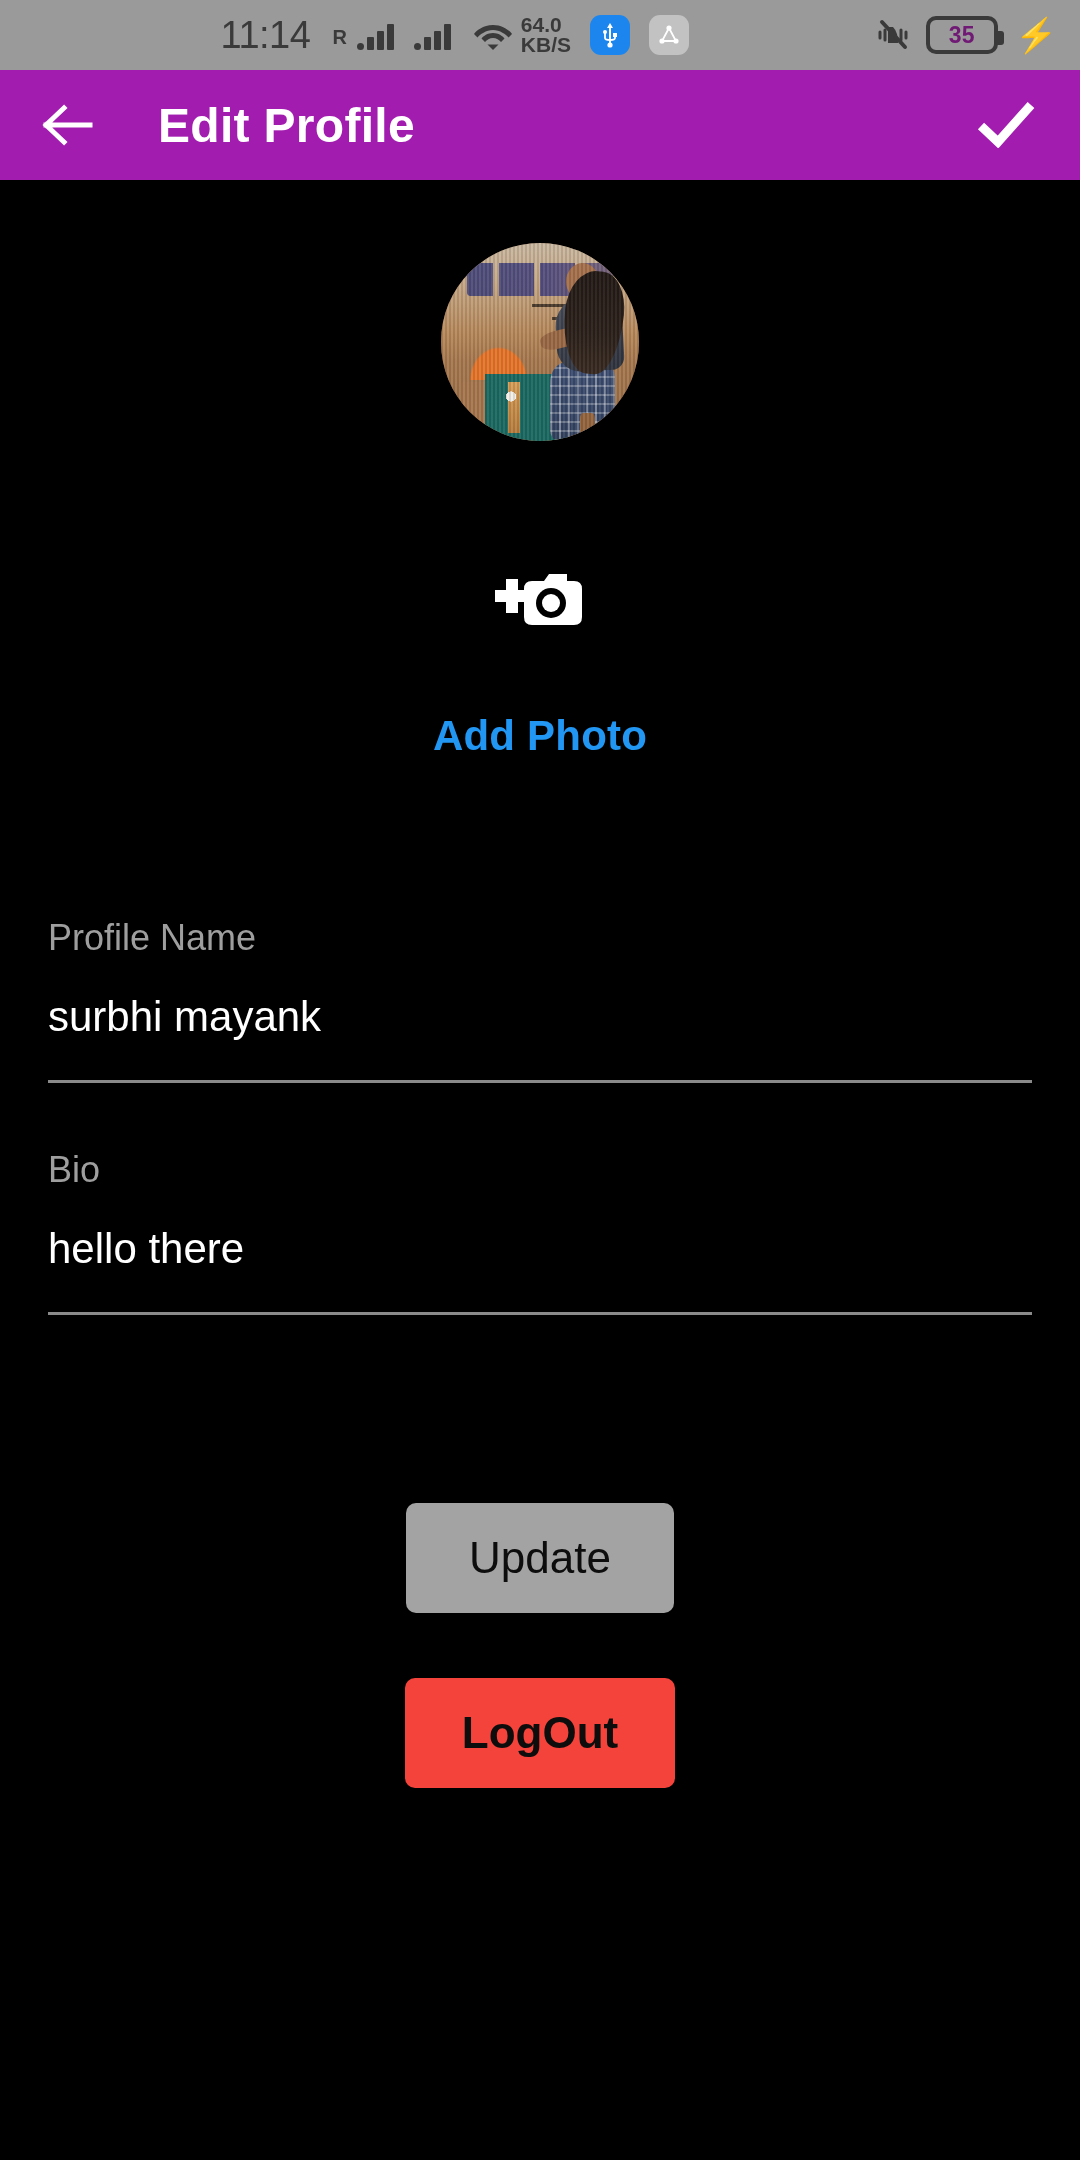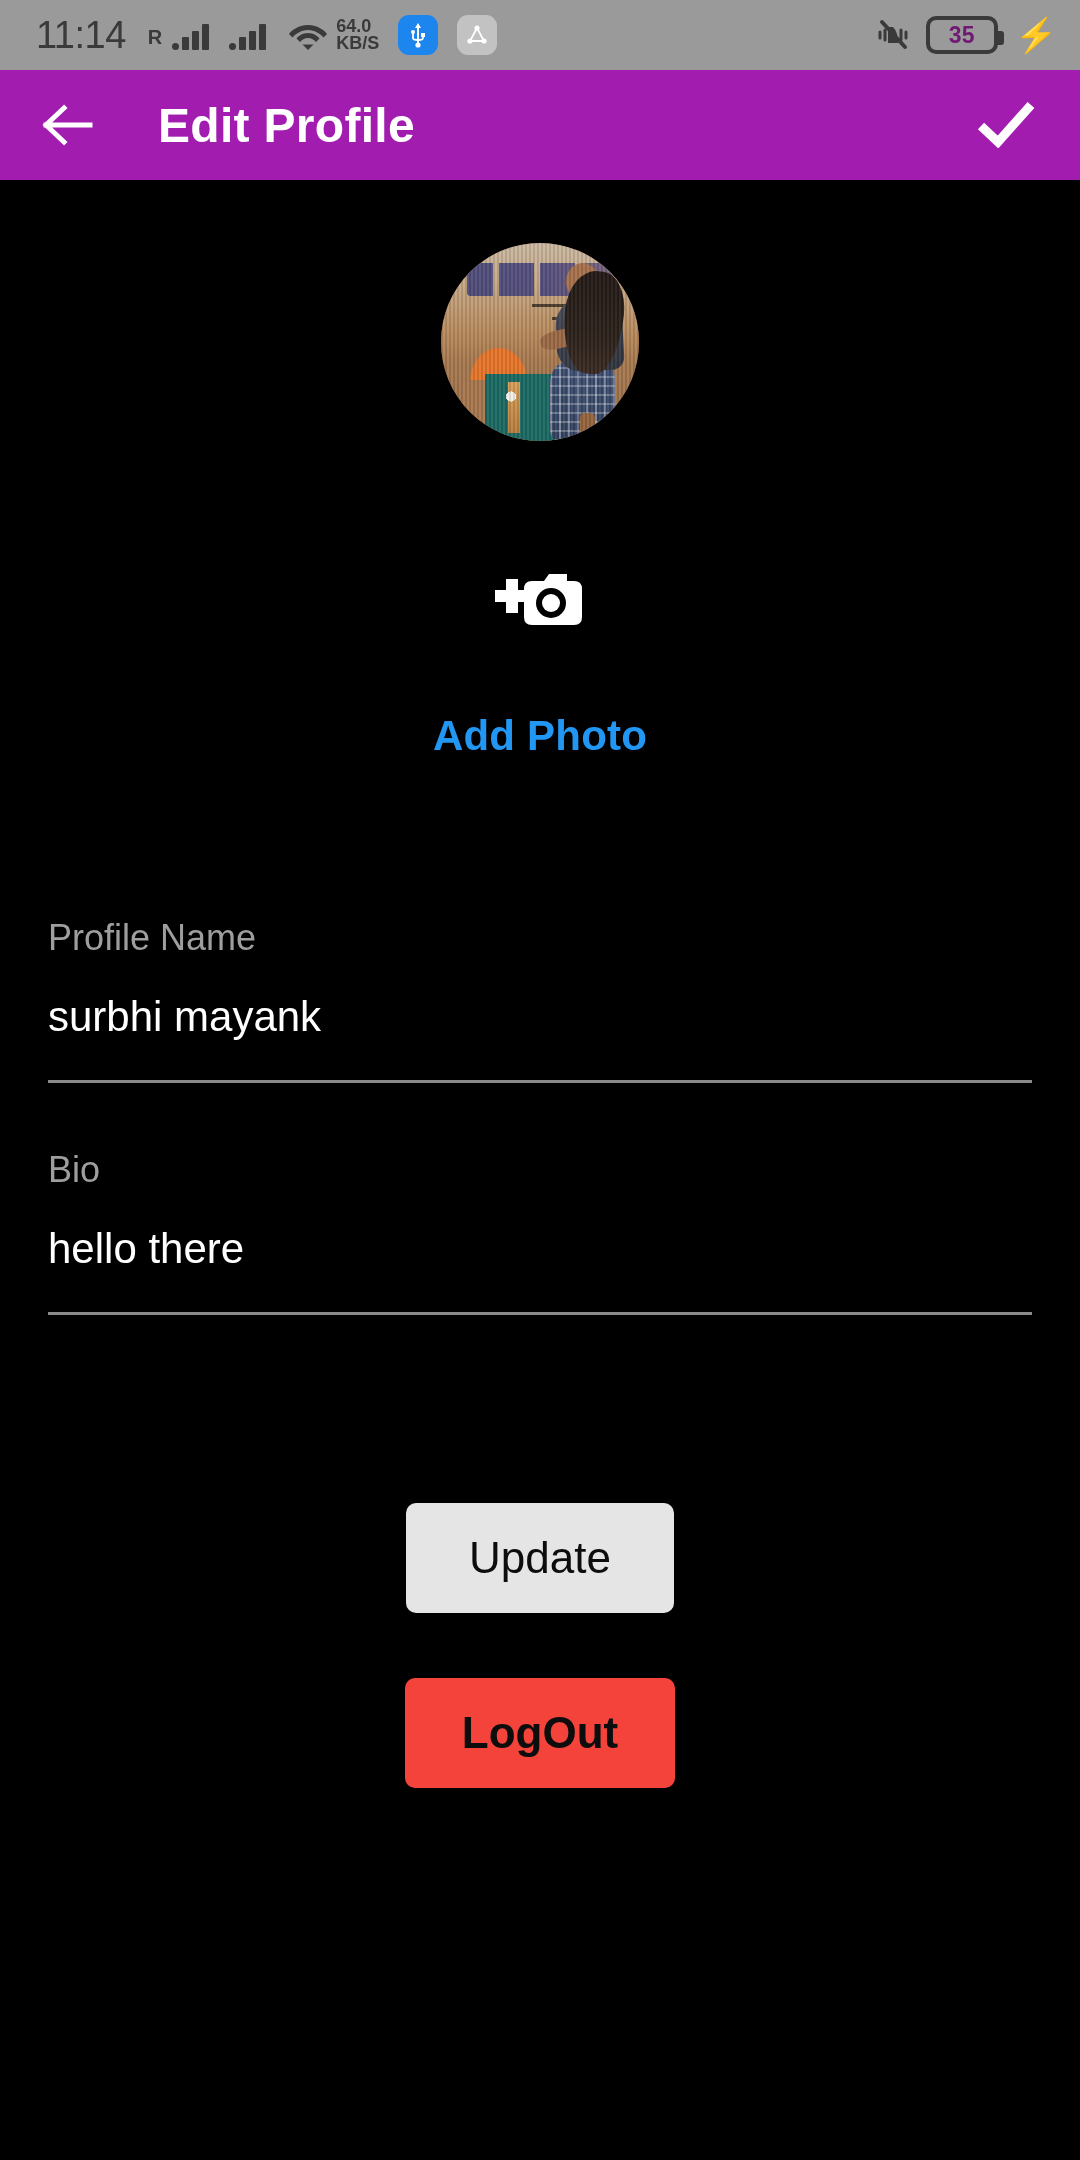--- a/index.html
+++ b/index.html
@@ -12,38 +12,38 @@
   }
 
   
   .statusbar{
     position:absolute; top:0; left:0; width:1080px; height:70px;
     background:#9a9a9a;
     display:flex; align-items:center;
     padding:0 22px 0 36px;
     color:#2e2e2e;
   }
-  .sb-left{ display:flex; align-items:center; gap:8px; flex:1; }
+  .sb-left{ display:flex; align-items:center; gap:8px; flex:1;justify-content:center; }
   .sb-right{ display:flex; align-items:center; gap:14px; }
   .sb-time{
     font-size:38px; letter-spacing:-0.5px; color:#3a3a3a;
     font-weight:400; line-height:1;
   }
   .sb-roam{ font-size:20px; font-weight:700; color:#3a3a3a; margin-left:14px; margin-right:2px; align-self:flex-end; margin-bottom:6px;}
   .bars{ display:flex; align-items:flex-end; gap:3px; height:30px; margin-right:2px;}
   .bars i{ display:block; width:7px; background:#3a3a3a; border-radius:1px; }
   .bars i:nth-child(1){ height:7px; border-radius:50%; width:7px;}
   .bars i:nth-child(2){ height:13px;}
   .bars i:nth-child(3){ height:19px;}
   .bars i:nth-child(4){ height:26px;}
   .bars2{ margin-left:10px; }
   .wifi{ position:relative; width:40px; height:32px; margin-left:12px; }
   .wifi svg{ display:block; }
   .sb-speed{
-    line-height:0.94; font-size:18px; font-weight:700;
+    line-height:0.94; font-size:21px; font-weight:700;
     color:#3a3a3a; letter-spacing:0px;
   }
   .badge{
     width:40px; height:40px; border-radius:11px;
     display:flex; align-items:center; justify-content:center;
     margin-left:11px;
   }
   .badge.usb{ background:#1c86ee; }
   .badge.app{ background:#c2c2c2; }
   .mute{ width:38px; height:34px; }
@@ -201,21 +201,21 @@
 
   
   .btn{
     position:absolute; left:50%; transform:translateX(-50%);
     width:268px; height:110px; border-radius:10px; border:0;
     font-family:"Liberation Sans", sans-serif;
     font-size:44px; font-weight:400; color:#0d0d0d;
     display:flex; align-items:center; justify-content:center;
     cursor:pointer;
   }
-  .btn.update{ top:1503px; background:#e5e5e5; }
+  .btn.update{ top:1503px; background:#a3a3a3; }
   .btn.logout{ top:1678px; background:#f4433a; width:270px;font-weight:bold; }
 </style>
 </head>
 <body>
 
 <div class="statusbar">
   <div class="sb-left">
     <span class="sb-time">11:14</span>
     <span class="sb-roam">R</span>
 

